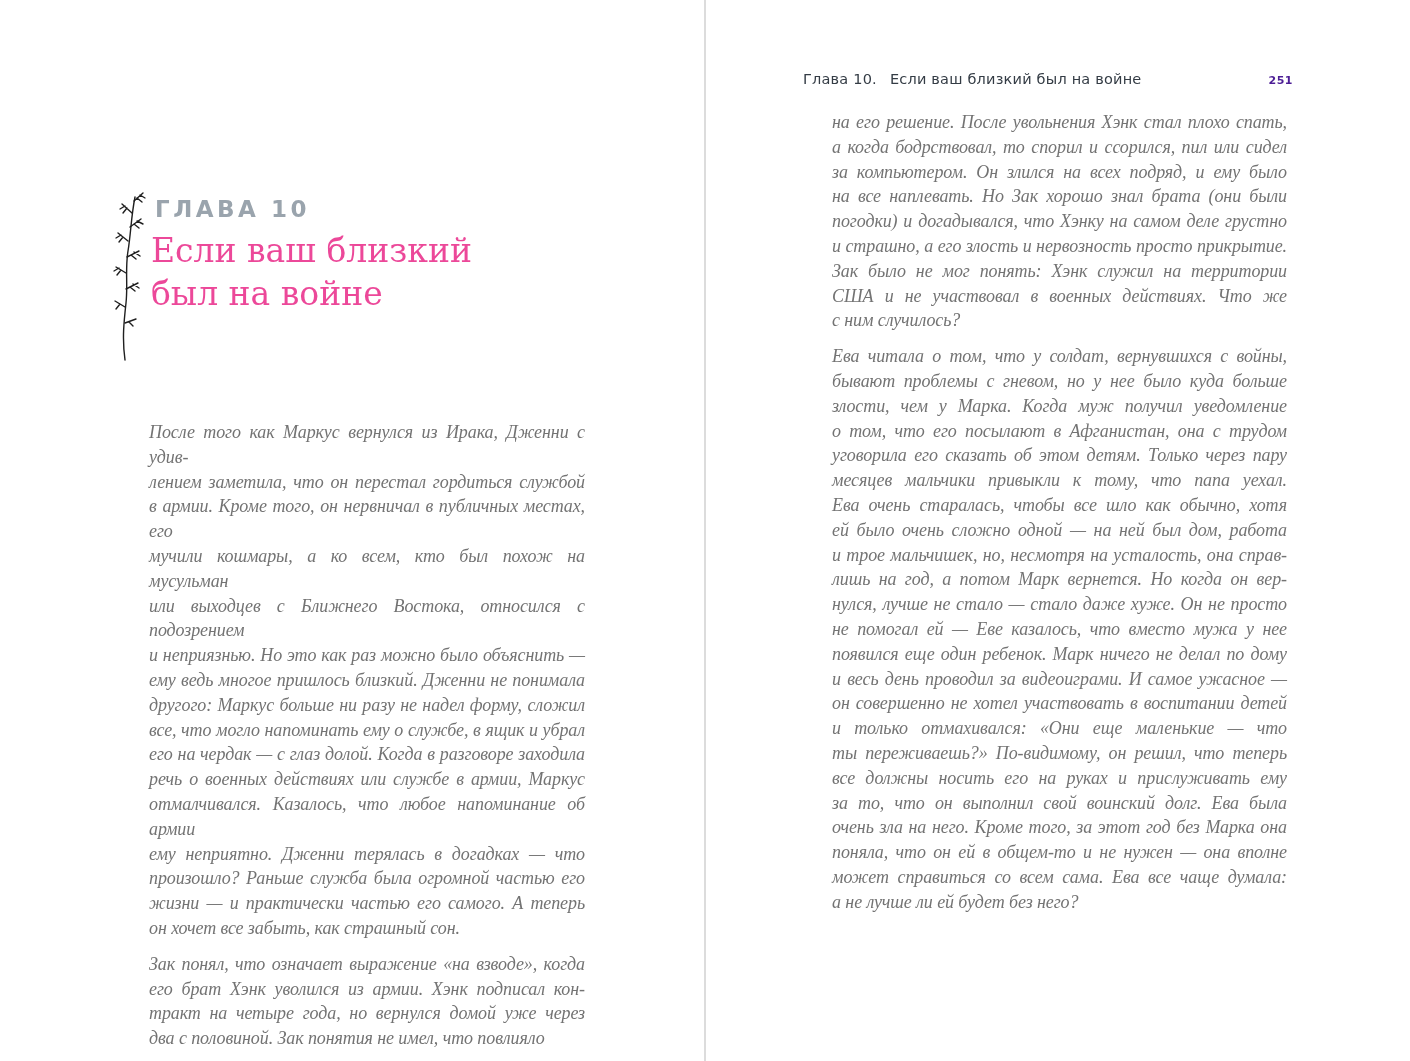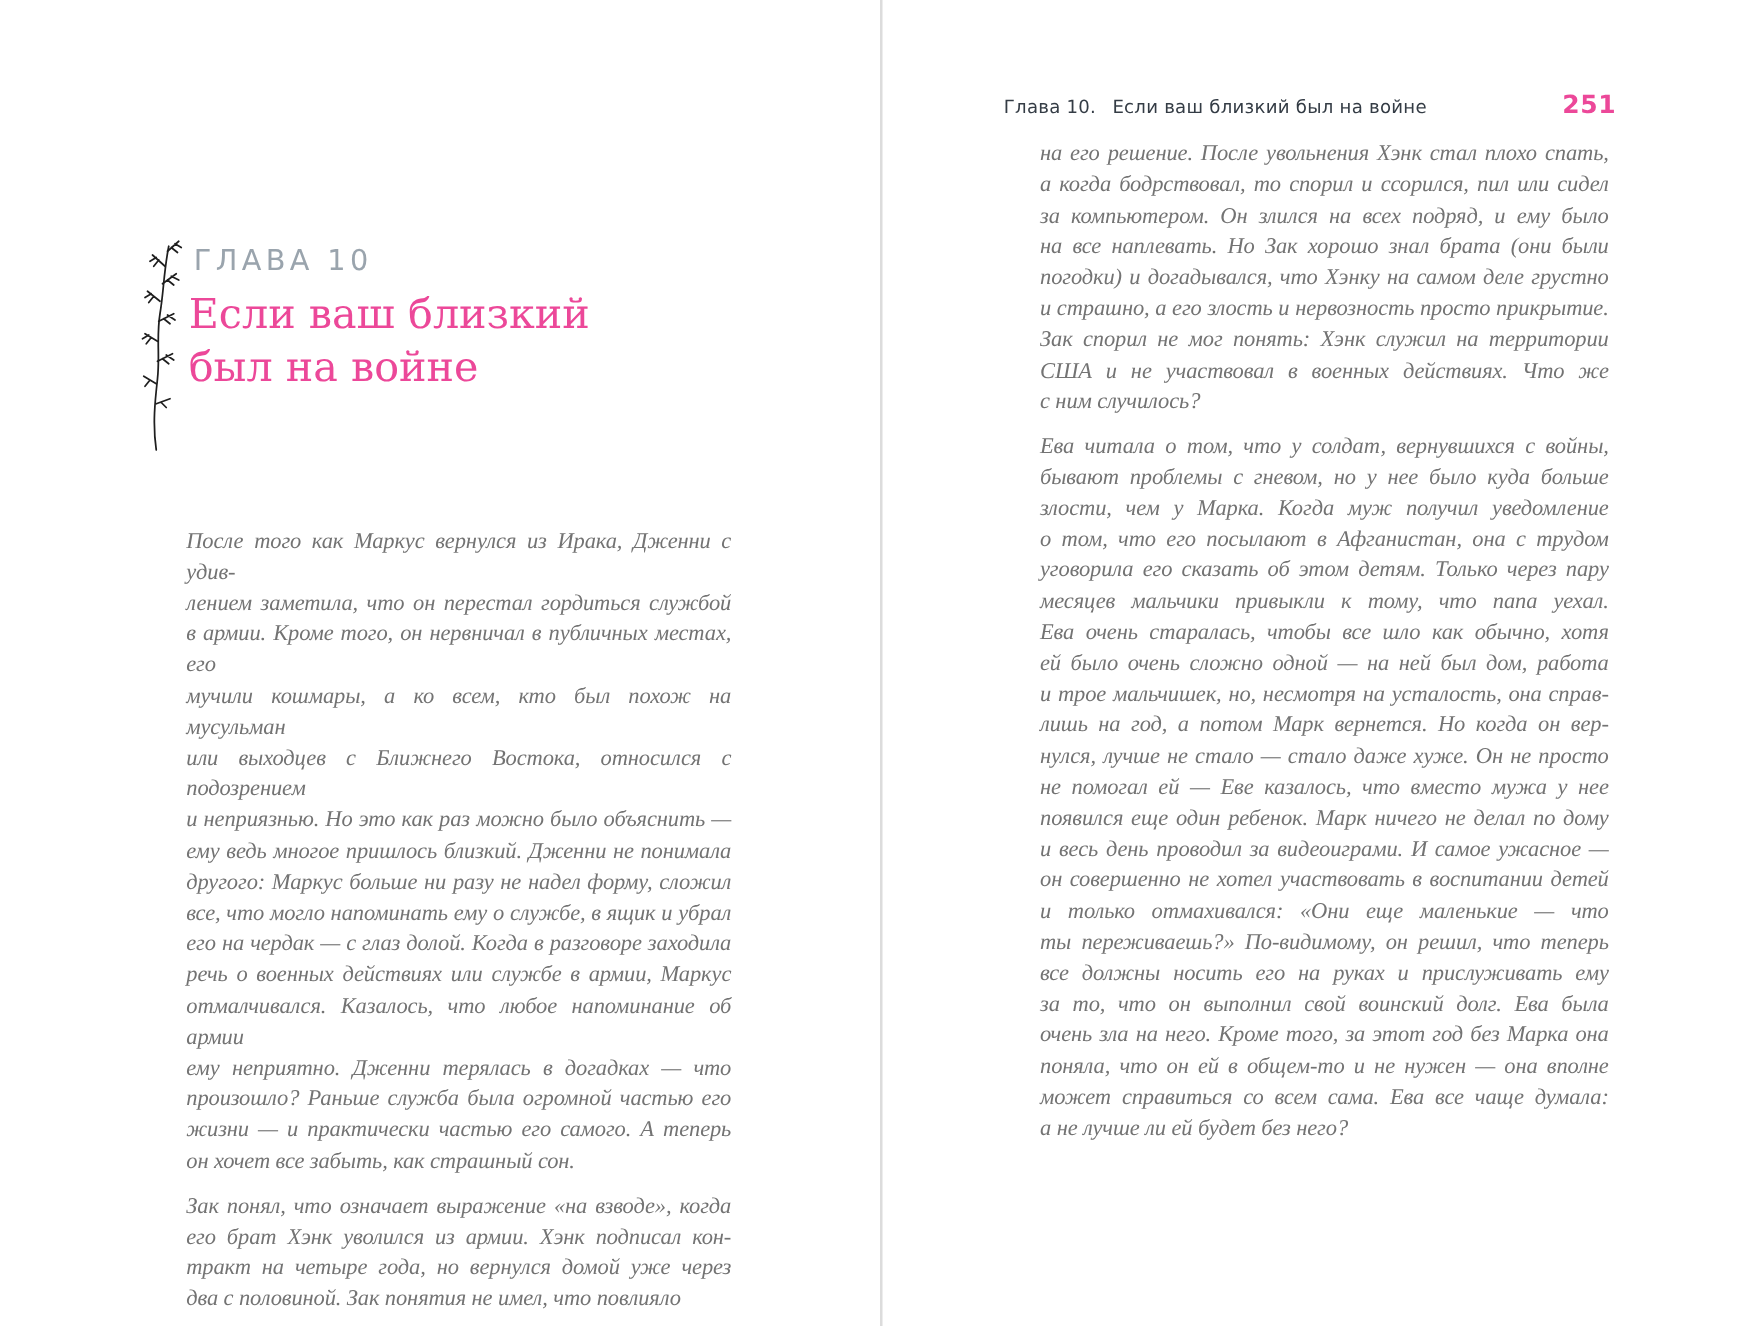--- a/index.html
+++ b/index.html
@@ -9,21 +9,21 @@
     font-family:"Liberation Serif", serif;
   }
   .gutter {
     position:absolute; left:704px; top:0; width:2px; height:1061px;
     background:#dcdcdc;
   }
   .branch { position:absolute; left:97px; top:189px; width:60px; height:172px; }
   .chapter-label {
     position:absolute; left:155px; top:196px;
     font-family:"DejaVu Sans","Liberation Sans",sans-serif;
-    font-weight:normal; font-size:23px; letter-spacing:3.5px; color:#9aa4ad;
+    font-weight:bold; font-size:23px; letter-spacing:3.5px; color:#9aa4ad;
   }
   .chapter-title {
     position:absolute; left:151px; top:229px; margin:0;
     font-family:"DejaVu Serif","Liberation Serif",serif;
     font-weight:normal; font-size:33px; line-height:43px; color:#ec4899;
   }
   .bodytext {
     font-family:"Liberation Serif","DejaVu Serif",serif;
     font-style:italic; font-size:18px; line-height:24.8px;
     color:#737373; letter-spacing:-0.1px;
@@ -34,22 +34,22 @@
   .tline { text-align:justify; text-align-last:justify; }
   .tline.last { text-align-last:left; }
   .running-header {
     position:absolute; left:803px; top:71px; width:490px;
     display:flex; align-items:baseline;
     font-family:"DejaVu Sans","Liberation Sans",sans-serif;
     font-size:14.5px; color:#343c45; letter-spacing:0.2px;
   }
   .rh-title { margin-left:13px; }
   .page-number {
-    margin-left:auto; font-weight:bold; font-size:20px;
-    color:#ec4899; letter-spacing:0.5px;
+    margin-left:auto; font-weight:bold; font-size:11px;
+    color:#4c1d95; letter-spacing:0.5px;
   }
 </style>
 </head>
 <body>
 
 <div class="stage">
 
   <div class="gutter"></div>
 
   <div>
@@ -115,21 +115,21 @@
     </div>
 
     <div class="body-right bodytext">
       <div class="para">
           <div class="tline">на его решение. После увольнения Хэнк стал плохо спать,</div>
           <div class="tline">а когда бодрствовал, то спорил и ссорился, пил или сидел</div>
           <div class="tline">за компьютером. Он злился на всех подряд, и ему было</div>
           <div class="tline">на все наплевать. Но Зак хорошо знал брата (они были</div>
           <div class="tline">погодки) и догадывался, что Хэнку на самом деле грустно</div>
           <div class="tline">и страшно, а его злость и нервозность просто прикрытие.</div>
-          <div class="tline">Зак спорил не мог понять: Хэнк служил на территории</div>
+          <div class="tline">Зак было не мог понять: Хэнк служил на территории</div>
           <div class="tline">США и не участвовал в военных действиях. Что же</div>
           <div class="tline last">с ним случилось?</div>
         </div>
       <div class="para">
           <div class="tline">Ева читала о том, что у солдат, вернувшихся с войны,</div>
           <div class="tline">бывают проблемы с гневом, но у нее было куда больше</div>
           <div class="tline">злости, чем у Марка. Когда муж получил уведомление</div>
           <div class="tline">о том, что его посылают в Афганистан, она с трудом</div>
           <div class="tline">уговорила его сказать об этом детям. Только через пару</div>
           <div class="tline">месяцев мальчики привыкли к тому, что папа уехал.</div>

